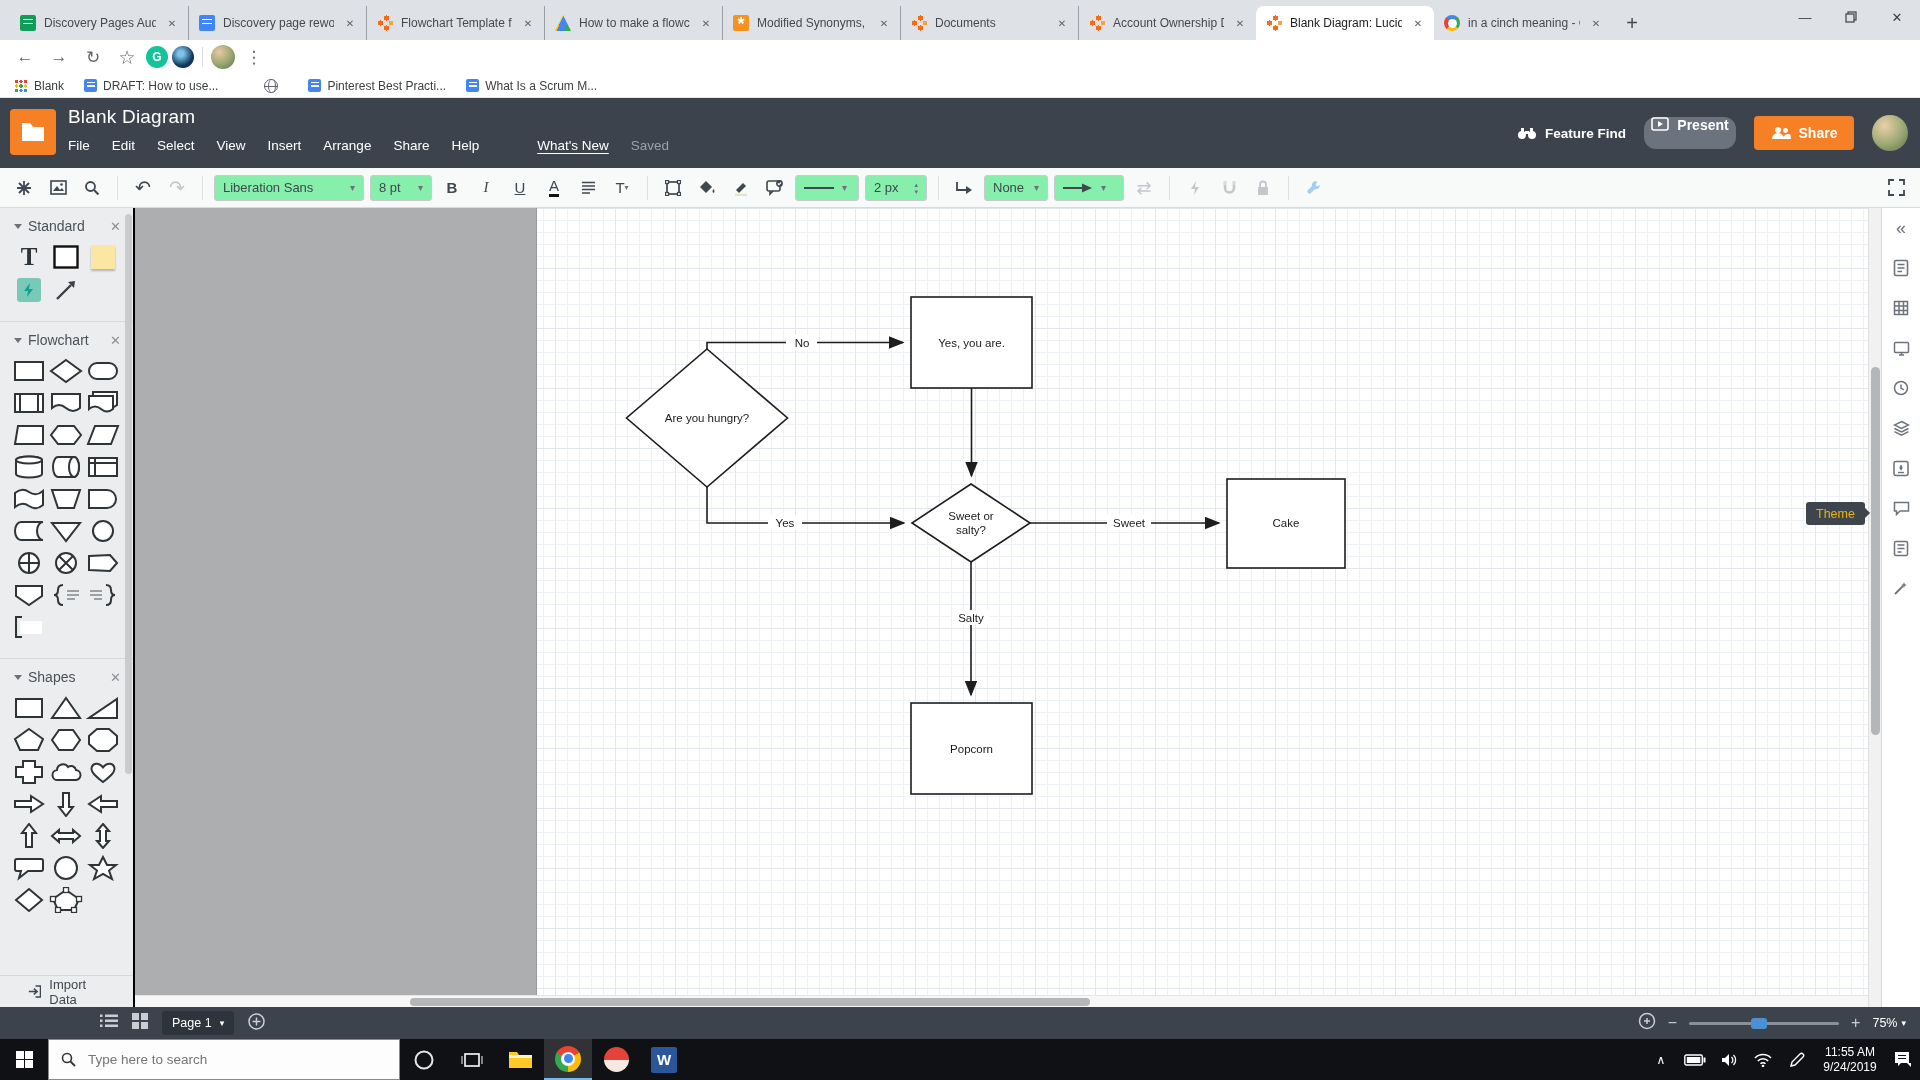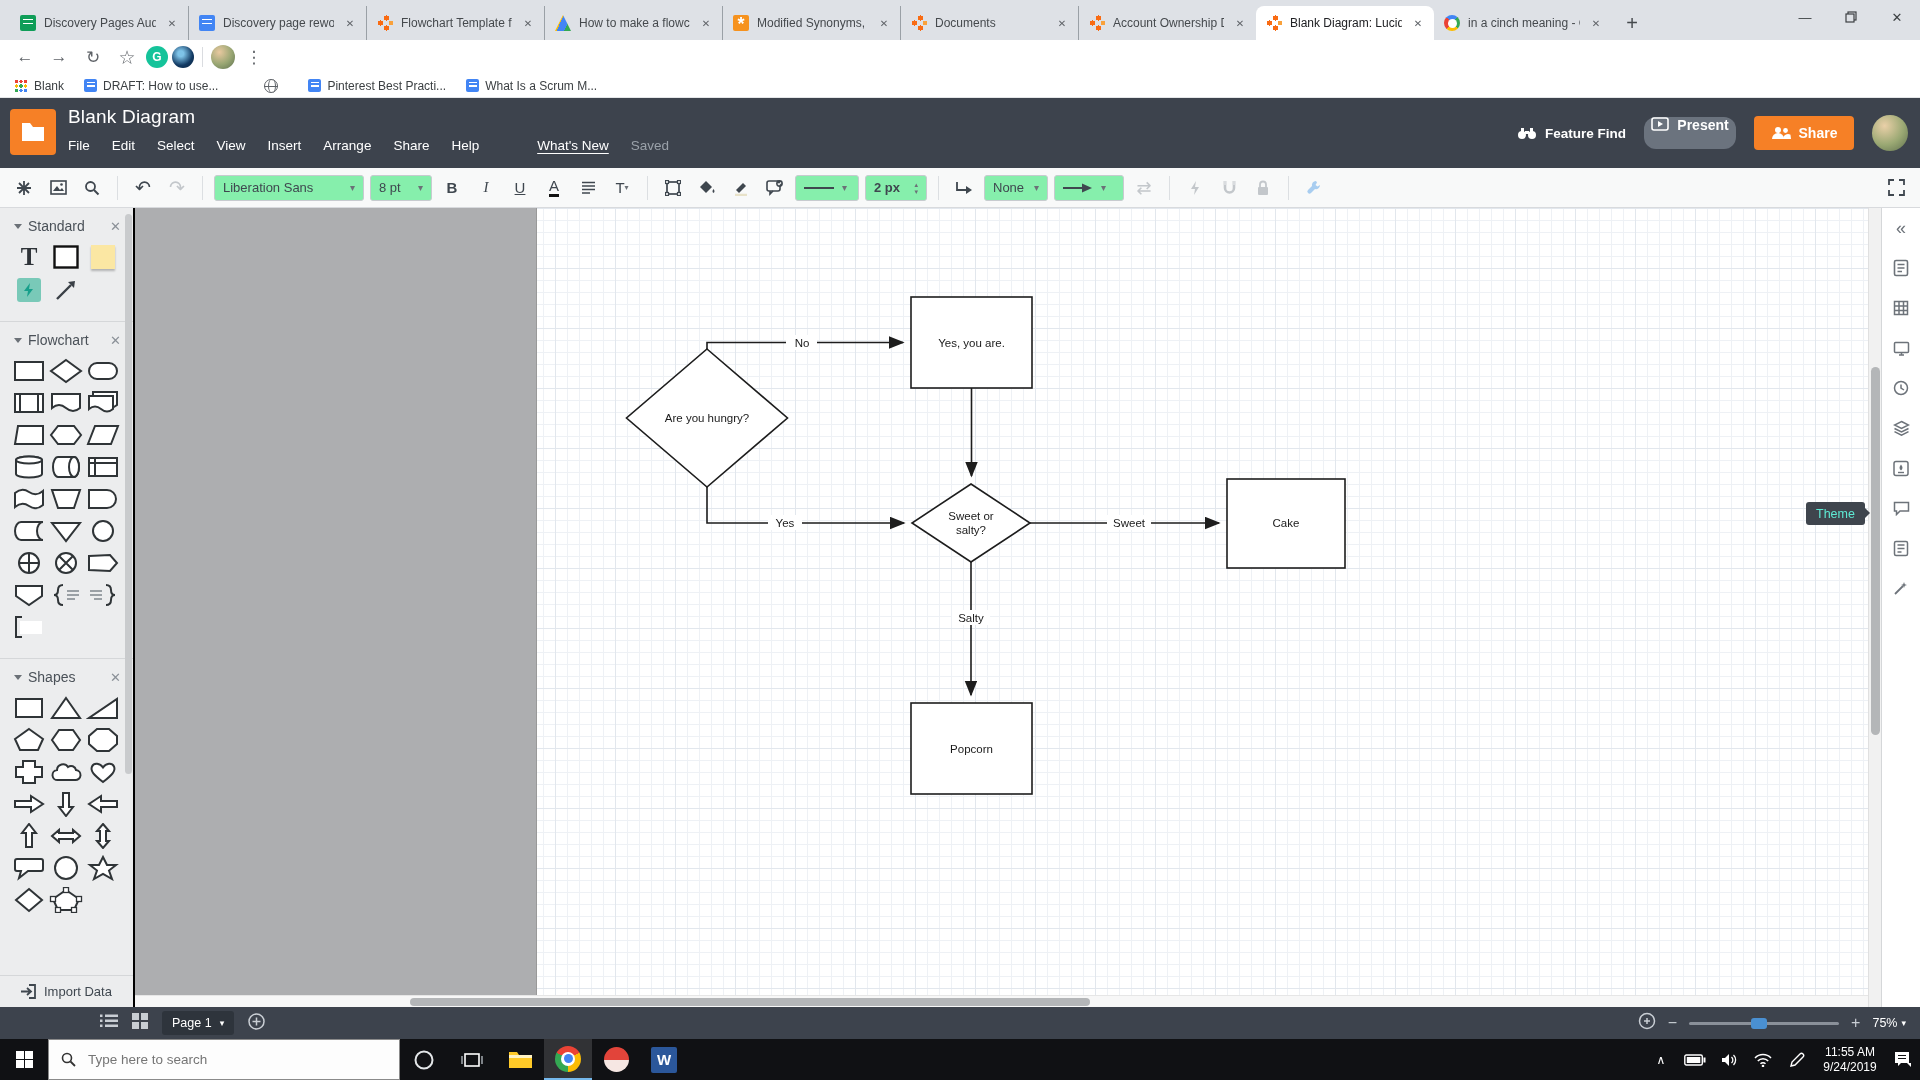--- a/index.html
+++ b/index.html
@@ -111,21 +111,21 @@
   .panelhead{display:flex;align-items:center;gap:6px;padding:10px 12px 6px 14px;font-size:14px;color:#4a5158;}
   .panelhead .x{margin-left:auto;color:#8a9097;font-size:13px;}
   .tri{width:0;height:0;border-left:4px solid transparent;border-right:4px solid transparent;border-top:5px solid #6b7177;}
   .cellgrid{display:grid;grid-template-columns:repeat(3,1fr);row-gap:7px;padding:4px 10px 10px 12px;}
   .cell{width:34px;height:26px;display:flex;align-items:center;justify-content:center;}
   .cell svg{display:block;}
   .pdivider{height:1px;background:#d5d7d9;margin:8px 0 0 0;}
   .sticky{width:24px;height:24px;background:#fbe7a3;box-shadow:0 2px 2px rgba(0,0,0,.25);}
   .bolt-tile{width:24px;height:24px;background:#79c9b8;border-radius:3px;display:flex;align-items:center;justify-content:center;}
   .importbar{position:absolute;left:0;bottom:0;width:134px;height:32px;border-top:1px solid #d5d7d9;
-      display:flex;align-items:center;gap:8px;padding:0 20px;font-size:13px;color:#3f474f;background:#ecedee;}
+      display:flex;align-items:center;gap:8px;padding:0 28px;font-size:13px;color:#3f474f;background:#ecedee;}
   .sb-scroll{position:absolute;right:1px;top:6px;width:7px;height:560px;background:#c9cbcd;border-radius:4px;}
 
   
   .canvas{left:135px;top:208px;width:1746px;height:799px;background:#fff;
      background-image:
        linear-gradient(#e2e7ed 1px,transparent 1px),
        linear-gradient(90deg,#e2e7ed 1px,transparent 1px),
        linear-gradient(#eef1f5 1px,transparent 1px),
        linear-gradient(90deg,#eef1f5 1px,transparent 1px);
      background-size:60px 60px,60px 60px,12px 12px,12px 12px;overflow:hidden;}
@@ -133,21 +133,21 @@
   .dsvg{position:absolute;left:0;top:0;}
   .v-scroll{position:absolute;right:0;top:0;width:13px;height:799px;background:#f1f1f1;border-left:1px solid #e0e0e0;}
   .v-thumb{position:absolute;left:2px;top:159px;width:9px;height:368px;background:#b4b6b8;border-radius:5px;}
   .h-scroll{position:absolute;left:0;bottom:0;height:12px;width:1733px;background:#f7f7f7;border-top:1px solid #e6e6e6;}
   .h-thumb{position:absolute;left:275px;top:2px;width:680px;height:8px;background:#b4b6b8;border-radius:4px;}
 
   
   .dock{left:1881px;top:208px;width:39px;height:799px;background:#fff;border-left:1px solid #d5d7d9;
      display:flex;flex-direction:column;align-items:center;color:#6d737a;}
   .dockico{width:39px;height:40px;display:flex;align-items:center;justify-content:center;flex:none;}
-  .tooltip{left:1806px;top:502px;height:23px;background:#3f454d;color:#5eead4;border-radius:3px;
+  .tooltip{left:1806px;top:502px;height:23px;background:#3f454d;color:#eab308;border-radius:3px;
      display:flex;align-items:center;padding:0 10px;font-size:12.5px;z-index:5;}
   .tooltip::after{content:"";position:absolute;right:-5px;top:6px;border-top:5px solid transparent;
      border-bottom:5px solid transparent;border-left:5px solid #3f454d;}
 
   
   .lc-footer{left:0;top:1007px;width:1920px;height:32px;background:#3d434d;display:flex;align-items:center;
      color:#c9ced4;padding:0 14px;gap:14px;}
   .page-chip{height:24px;background:#2e343c;border-radius:3px;display:flex;align-items:center;gap:8px;
      padding:0 10px;color:#fff;font-size:12.5px;}
   .zoomgrp{margin-left:auto;display:flex;align-items:center;gap:12px;}
@@ -393,21 +393,21 @@
           <path d="M11.8,3.5 l1.2,1.2 2,-2.2" stroke="#f8f9f9" stroke-width="1.2" fill="none"></path>
         </svg>
     </div>
     <div class="tbsel" style="width:64px;">
       <svg width="30" height="4" viewBox="0 0 30 4">
           <path d="M0,2 H30" stroke="#3f474f" stroke-width="2"></path>
         </svg>
       <span class="caret">▾</span>
     </div>
     <div class="tbsel" style="width:62px;">
-      <span style="flex:1;font-weight:bold;">2 px</span>
+      <span style="flex:1;">2 px</span>
       <span class="stepper">
           <span>▴</span>
           <span>▾</span>
         </span>
     </div>
     <div class="tbsep"></div>
     <div class="tbico">
       <svg width="18" height="16" viewBox="0 0 18 16">
           <path d="M2,2 V10 H12" fill="none" stroke="#3f474f" stroke-width="1.8"></path>
           <path d="M11,6 L17,10 L11,14 z" fill="#3f474f"></path>

